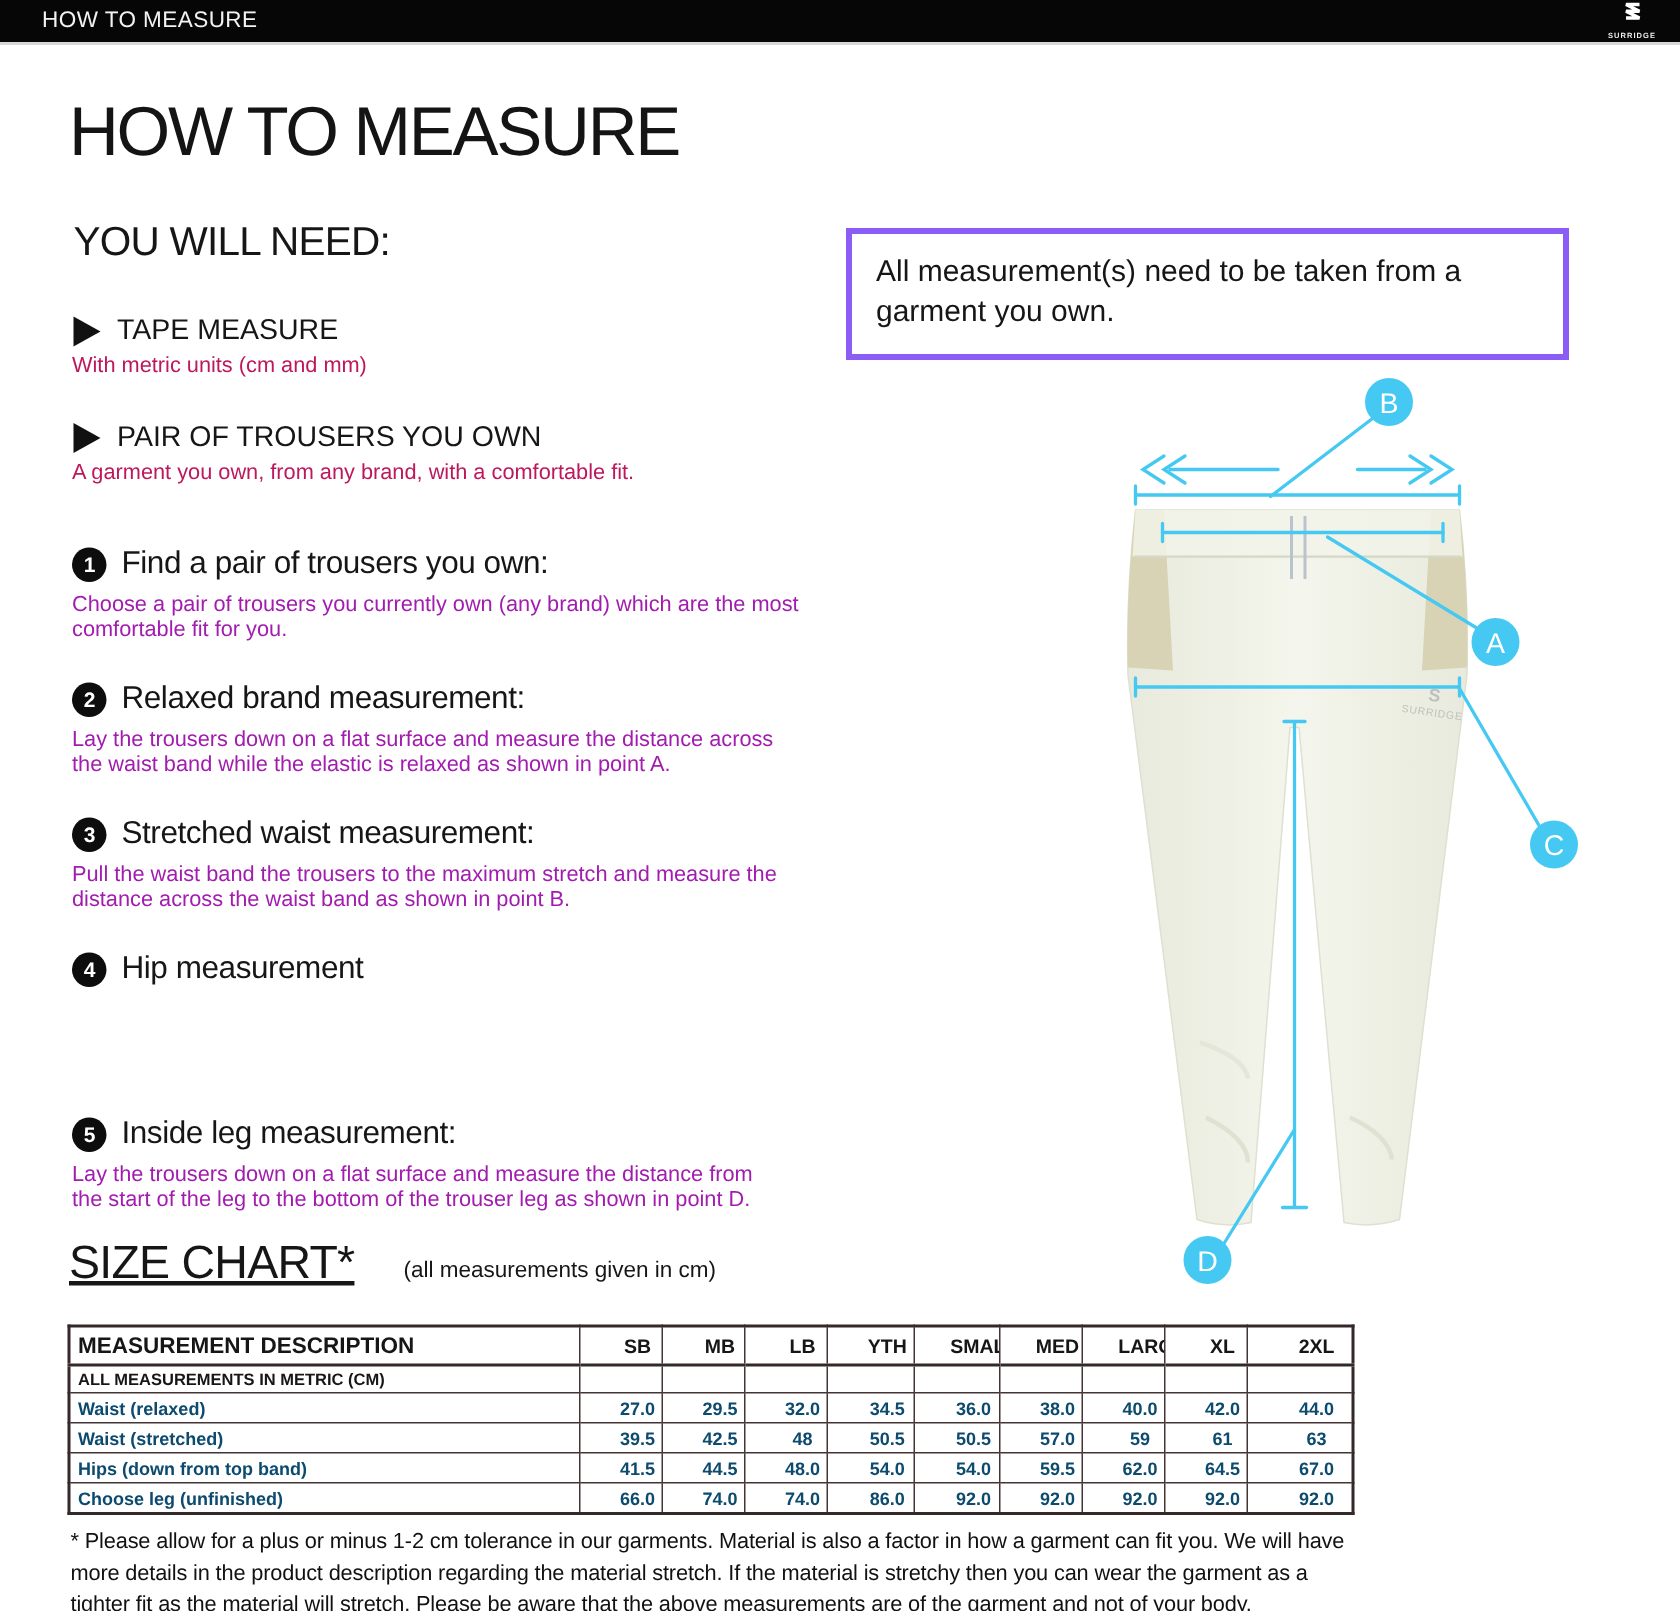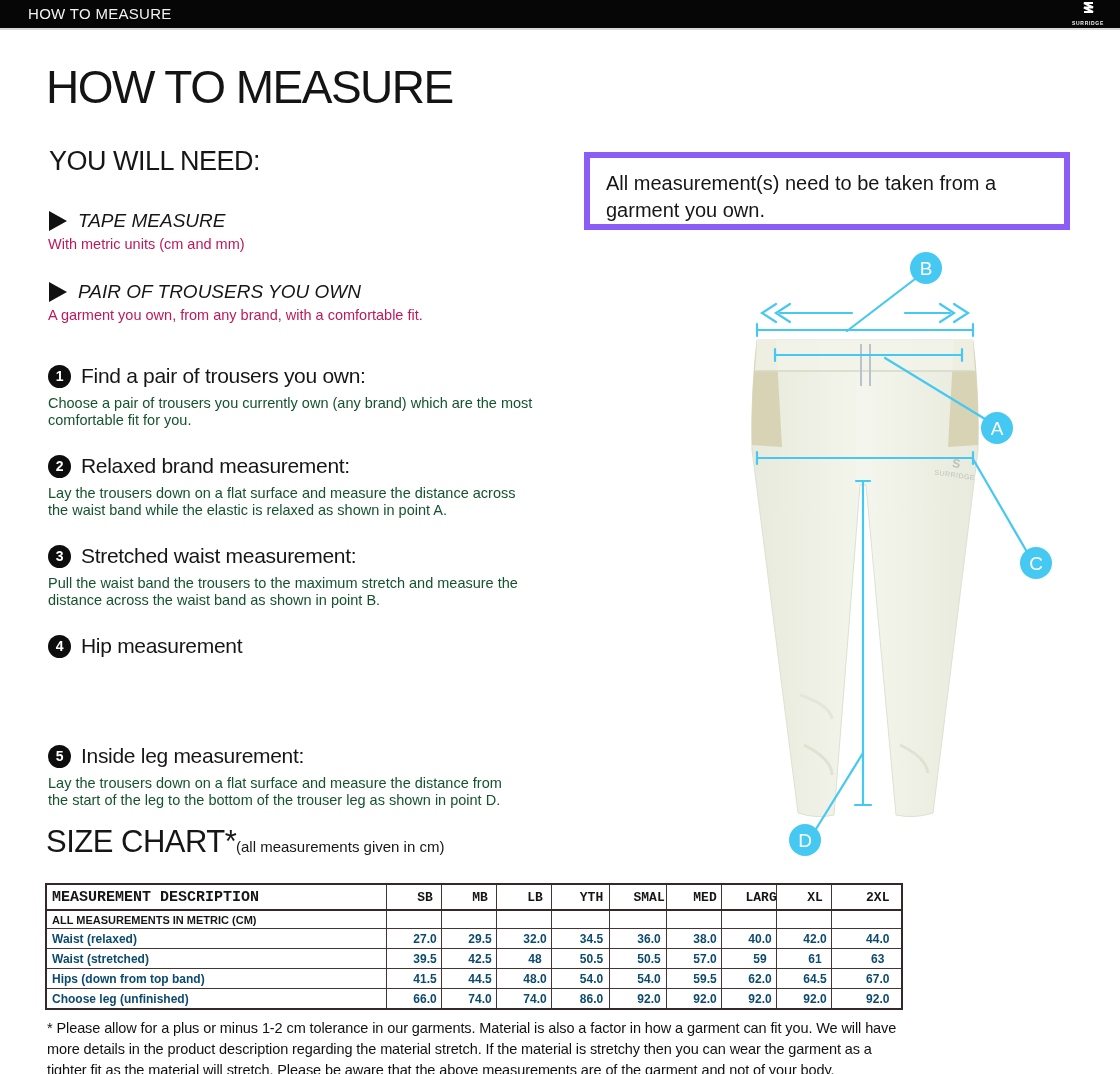--- a/index.html
+++ b/index.html
@@ -13,46 +13,46 @@
   .topbar-title{position:absolute;left:28px;top:5px;font-size:15px;color:#f2f2f2;letter-spacing:.3px;}
   .brand{position:absolute;right:10px;top:1px;width:44px;text-align:center;color:#fff;}
   .brand-name{font-size:5px;font-weight:bold;letter-spacing:.7px;color:#efefef;margin-top:-1px;}
   
   .page-title{position:absolute;left:46px;top:60px;font-size:46px;letter-spacing:-1.5px;color:#141414;}
   
   .ywn-heading{position:absolute;left:49px;top:146px;font-size:27px;letter-spacing:-.5px;}
   .need-item{position:absolute;left:48px;}
   .need-item.n1{top:210px;}
   .need-item.n2{top:281px;}
-  .need-head{display:flex;align-items:center;gap:10px;font-size:19px;font-style:italic;}
+  .need-head{display:flex;align-items:center;gap:10px;font-size:19px;}
   .need-sub{font-size:14.5px;margin-top:4px;color:#be185d;}
   .tri-icon{display:inline-block;line-height:0;}
   
   .step{position:absolute;left:48px;}
   .step.s1{top:364px;}
   .step.s2{top:454px;}
   .step.s3{top:544px;}
   .step.s4{top:634px;}
   .step.s5{top:744px;}
   .step-head{display:flex;align-items:center;gap:10px;font-size:21px;letter-spacing:-.3px;}
   .step-num{width:23px;height:23px;border-radius:50%;background:#0d0d0d;color:#fff;font-size:14px;font-weight:bold;
     display:flex;align-items:center;justify-content:center;flex:0 0 23px;}
-  .step-body{margin-top:7px;font-size:14.5px;line-height:17px;white-space:pre-line;color:#14532d;}
-  
-  .note-box{position:absolute;left:584px;top:152px;width:442px;border:6px solid #8b5cf6;
-    padding:12px 16px 0 16px;font-size:20px;line-height:27px;white-space:pre-line;}
+  .step-body{margin-top:7px;font-size:14.5px;line-height:17px;white-space:pre-line;color:#a21caf;}
+  
+  .note-box{position:absolute;left:564px;top:152px;width:442px;border:4px solid #8b5cf6;
+    padding:12px 16px 14px 16px;font-size:20px;line-height:27px;white-space:pre-line;}
   
   .figure{position:absolute;left:700px;top:245px;width:380px;height:620px;}
   
-  .sc-heading{position:absolute;left:46px;top:824px;font-size:31px;letter-spacing:-.5px;}
-  .sc-sub{position:absolute;left:236px;top:838px;font-size:15px;}
+  .sc-heading{position:absolute;left:46px;top:824px;font-size:31px;letter-spacing:-.5px;text-decoration:underline;}
+  .sc-sub{position:absolute;left:269px;top:838px;font-size:15px;}
   table.size-chart{position:absolute;left:45px;top:883px;border-collapse:collapse;table-layout:fixed;width:856px;
     border:2px solid #352828;}
   .size-chart th,.size-chart td{border:1px solid #453434;overflow:hidden;white-space:nowrap;padding-left:24px;}
-  .size-chart th{font-size:13px;font-weight:bold;text-align:center;height:22px;font-family:Liberation Mono, monospace;}
+  .size-chart th{font-size:13px;font-weight:bold;text-align:center;height:22px;}
   .size-chart th.desc{font-size:15px;text-align:left;padding-left:5px;}
   .size-chart tr.metric td{font-size:11px;font-weight:bold;text-align:left;padding-left:5px;height:15px;border-top:2px solid #352828;}
   .size-chart tr.data td{font-size:12px;height:17px;text-align:center;font-weight:bold;color:#0c4a6e;}
   .size-chart tr.data td.lbl{text-align:left;padding-left:5px;}
   
   .footnote{position:absolute;left:47px;top:1018px;width:1046px;font-size:14.5px;line-height:21px;
     white-space:pre-line;letter-spacing:-.1px;color:#111;}
 </style>
 </head>
 <body>

